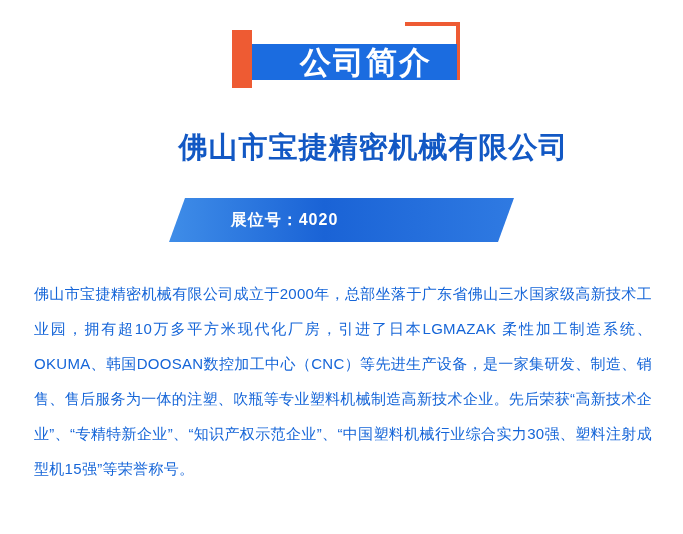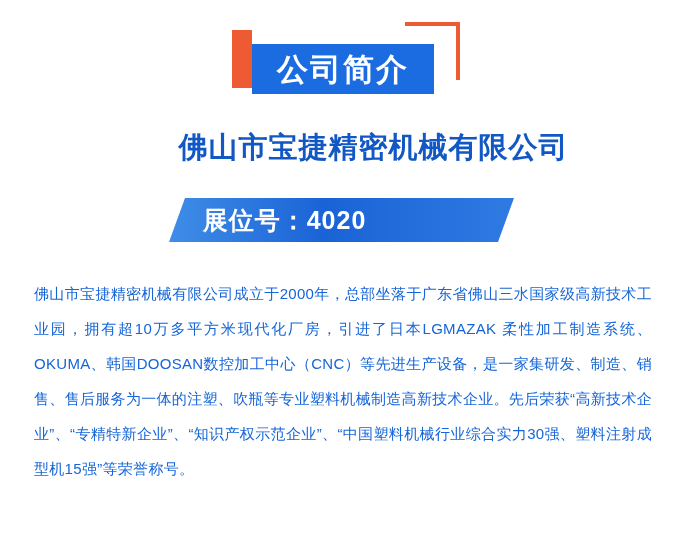--- a/index.html
+++ b/index.html
@@ -49,25 +49,26 @@
     height: 58px;
     border-top: 4px solid #ee5b33;
     border-right: 4px solid #ee5b33;
     box-sizing: border-box;
   }
   .title-block {
     position: absolute;
     left: 20px;
     top: 22px;
     width: 182px;
-    height: 50px;
+    height: 36px;
     background: #1b6ce0;
     display: flex;
     align-items: center;
     justify-content: center;
+    padding-left: 23px;
   }
   .title-block .txt {
     color: #ffffff;
     font-size: 31px;
     font-weight: bold;
     letter-spacing: 2px;
     line-height: 1;
   }
 
   
@@ -105,21 +106,21 @@
   .booth-text {
     position: absolute;
     left: 0;
     top: 0;
     width: 569px;
     height: 44px;
     display: flex;
     align-items: center;
     justify-content: center;
     color: #ffffff;
-    font-size: 25px;
+    font-size: 16px;
     font-weight: bold;
     letter-spacing: 1px;
   }
 
   
   .body-text {
     position: absolute;
     left: 34px;
     top: 276px;
     width: 618px;

